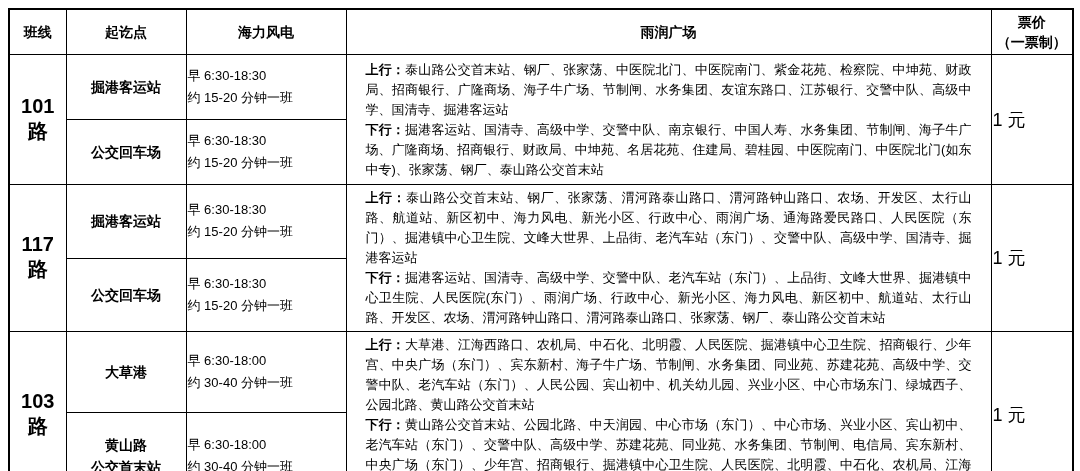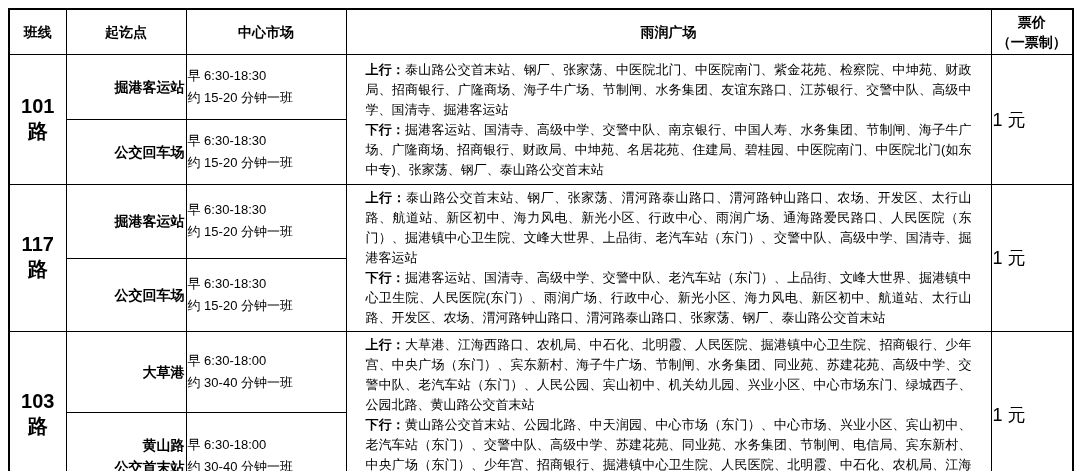--- a/index.html
+++ b/index.html
@@ -39,21 +39,21 @@
   }
   td.route {
     font-size: 20px;
     font-weight: bold;
     text-align: center;
     vertical-align: middle;
   }
   td.endpoint {
     font-size: 14px;
     font-weight: bold;
-    text-align: right;
+    text-align: center;
     vertical-align: middle;
     white-space: pre-line;
     line-height: 22px;
   }
   td.schedule {
     font-size: 13px;
     text-align: left;
     vertical-align: middle;
     line-height: 22px;
   }
@@ -92,21 +92,21 @@
       <col style="width:120px">
       <col style="width:160px">
       <col style="width:645px">
       <col style="width:82px">
     </colgroup>
 
     <tbody>
         <tr class="hrow">
       <th class="hdr">班线</th>
       <th class="hdr">起讫点</th>
-      <th class="hdr">中心市场</th>
+      <th class="hdr">海力风电</th>
       <th class="hdr">雨润广场</th>
       <th class="hdr">票价
 （一票制）</th>
     </tr>
 
     <tr class="r101">
       <td class="route" rowspan="2">101 路</td>
       <td class="endpoint">掘港客运站</td>
       <td class="schedule">
         <div>早 6:30-18:30</div>

